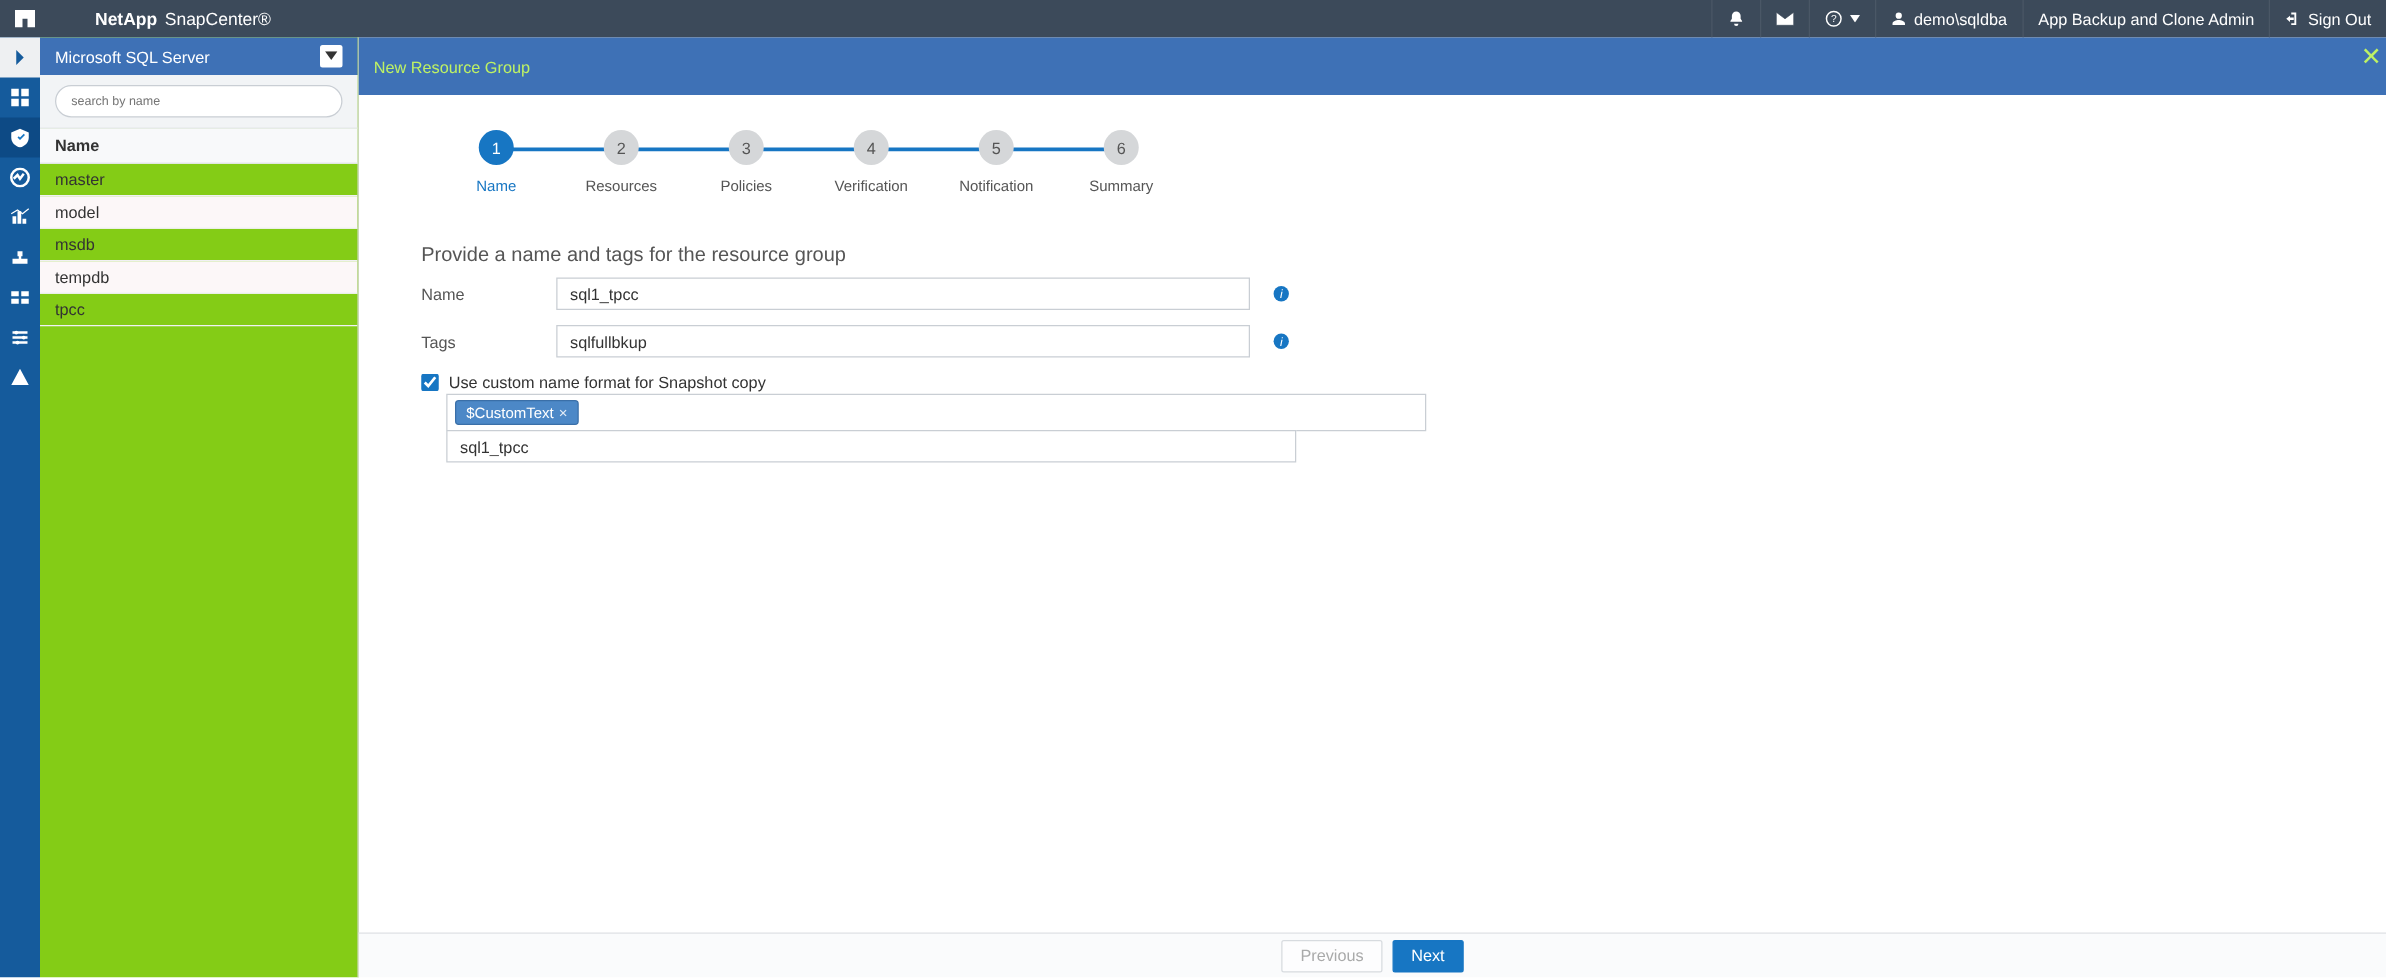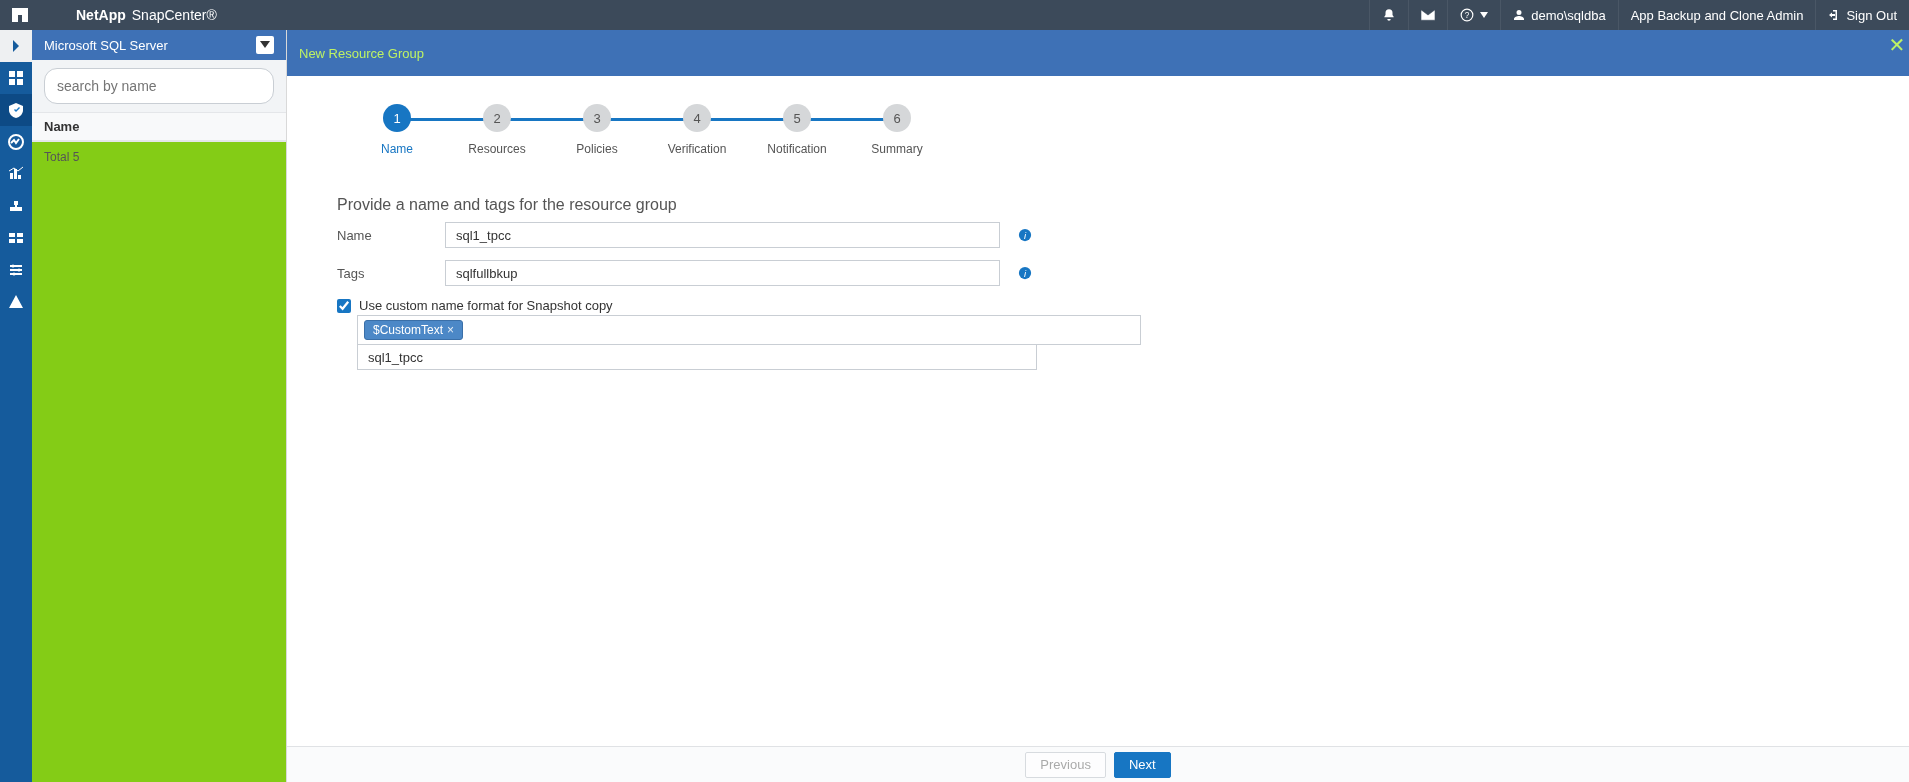--- a/index.html
+++ b/index.html
@@ -25,21 +25,21 @@
 .nav-item.arrow { background: #eef0f2; }
 .nav-item.active { background: #0d4a85; }
 .nav-item svg { width: 16px; height: 16px; }
 
 
 .listpanel { width: 255px; border-right: 1px solid #d9d9d9; display: flex; flex-direction: column; background: #84cc16; }
 .listpanel .lp-header { background: #3e71b6; color: #fff; height: 30px; display: flex; align-items: center; padding: 0 12px; font-size: 13px; gap: 8px; }
 .lp-header .dd { margin-left: auto; background: #fff; width: 18px; height: 18px; border-radius: 2px; display: flex; align-items: center; justify-content: center; }
 .lp-header .dd svg path { fill: #333; }
 .lp-search-wrap { padding: 8px 12px; background: #f2f4f6; border-bottom: 1px solid #e4e6e9; }
-.lp-search { width: 100%; height: 36px; border-radius: 13px; border: 1px solid #c9ced4; padding: 0 12px; font-size: 14px; color: #555; outline: none; }
+.lp-search { width: 100%; height: 26px; border-radius: 13px; border: 1px solid #c9ced4; padding: 0 12px; font-size: 10px; color: #555; outline: none; }
 .lp-colhead { height: 28px; display: flex; align-items: center; padding: 0 12px; font-size: 13px; border-bottom: 1px solid #e4e6e9; background: #f8f9fa; font-weight: 600; color: #333; }
 .lp-rows { flex: 1; overflow: auto; }
 .lp-row { height: 26px; display: flex; align-items: center; padding: 0 12px; font-size: 13px; color: #333; border-bottom: 1px solid #f0f1f3; cursor: pointer; }
 .lp-row:nth-child(even) { background: #fdfdfd; }
 .lp-row.alt { background: #fcf7f8; }
 .lp-footer { height: 30px; border-top: 1px solid #e4e6e9; display: flex; align-items: center; padding: 0 12px; font-size: 12px; color: #555; }
 
 
 .content { flex: 1; display: flex; flex-direction: column; min-width: 0; }
 .content-head { height: 46px; background: #3e71b6; color: #bef264; display: flex; align-items: center; padding: 0 12px; font-size: 13px; position: relative; }
@@ -191,22 +191,36 @@
             <path d="M0 0h10L5 7z"></path>
           </svg>
       </span>
     </div>
     <div class="lp-search-wrap">
       <input class="lp-search" placeholder="search by name" style="">
     </div>
     <div class="lp-colhead">
       <span>Name</span>
     </div>
-    <div class="lp-footer">
-      <span>Total 5</span>
+    <div class="lp-rows">
+      <div class="lp-row">
+          <span>master</span>
+        </div>
+      <div class="lp-row alt">
+          <span>model</span>
+        </div>
+      <div class="lp-row">
+          <span>msdb</span>
+        </div>
+      <div class="lp-row alt">
+          <span>tempdb</span>
+        </div>
+      <div class="lp-row">
+          <span>tpcc</span>
+        </div>
     </div>
   </div>
 
   <div class="content">
     <div class="content-head">
       <span>New Resource Group</span>
       <span class="close">✕</span>
     </div>
 
     <div class="wizard-body">

